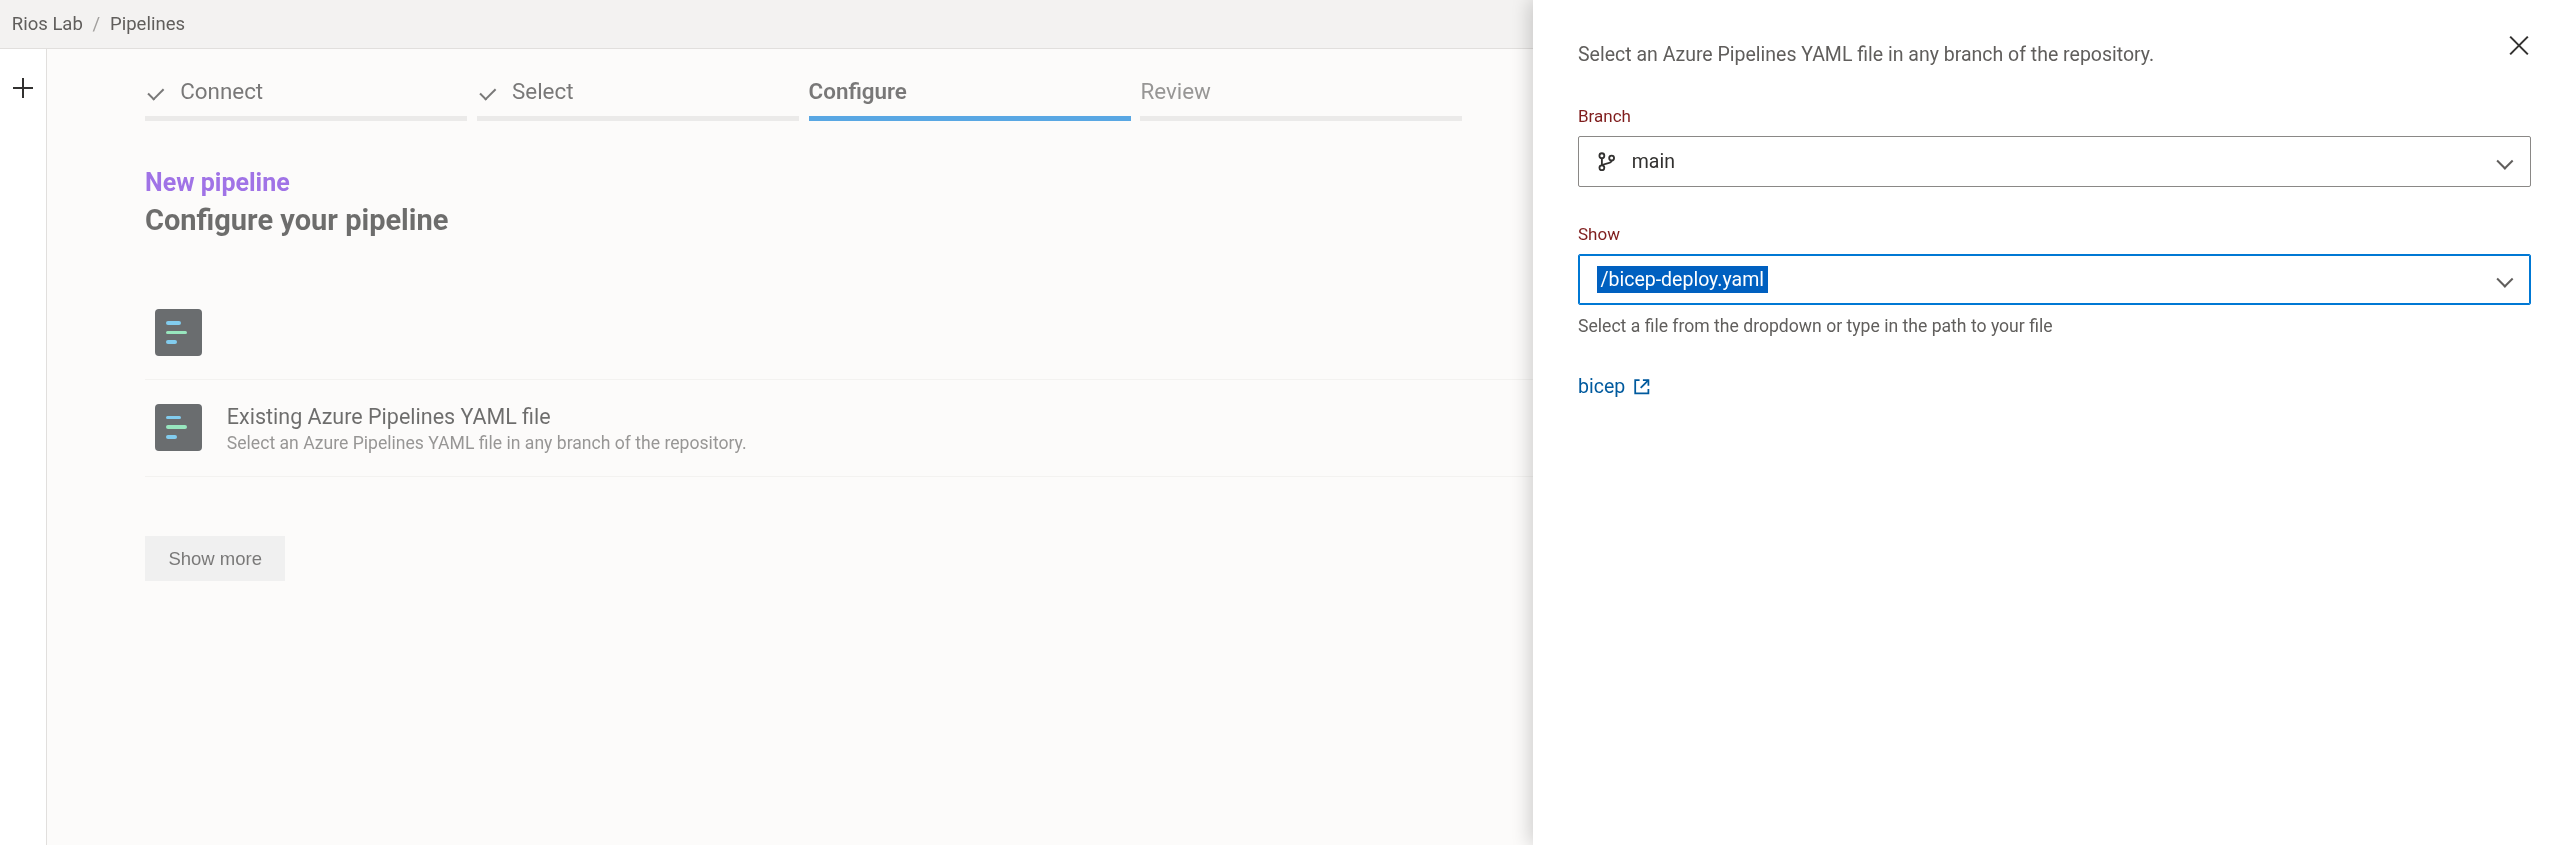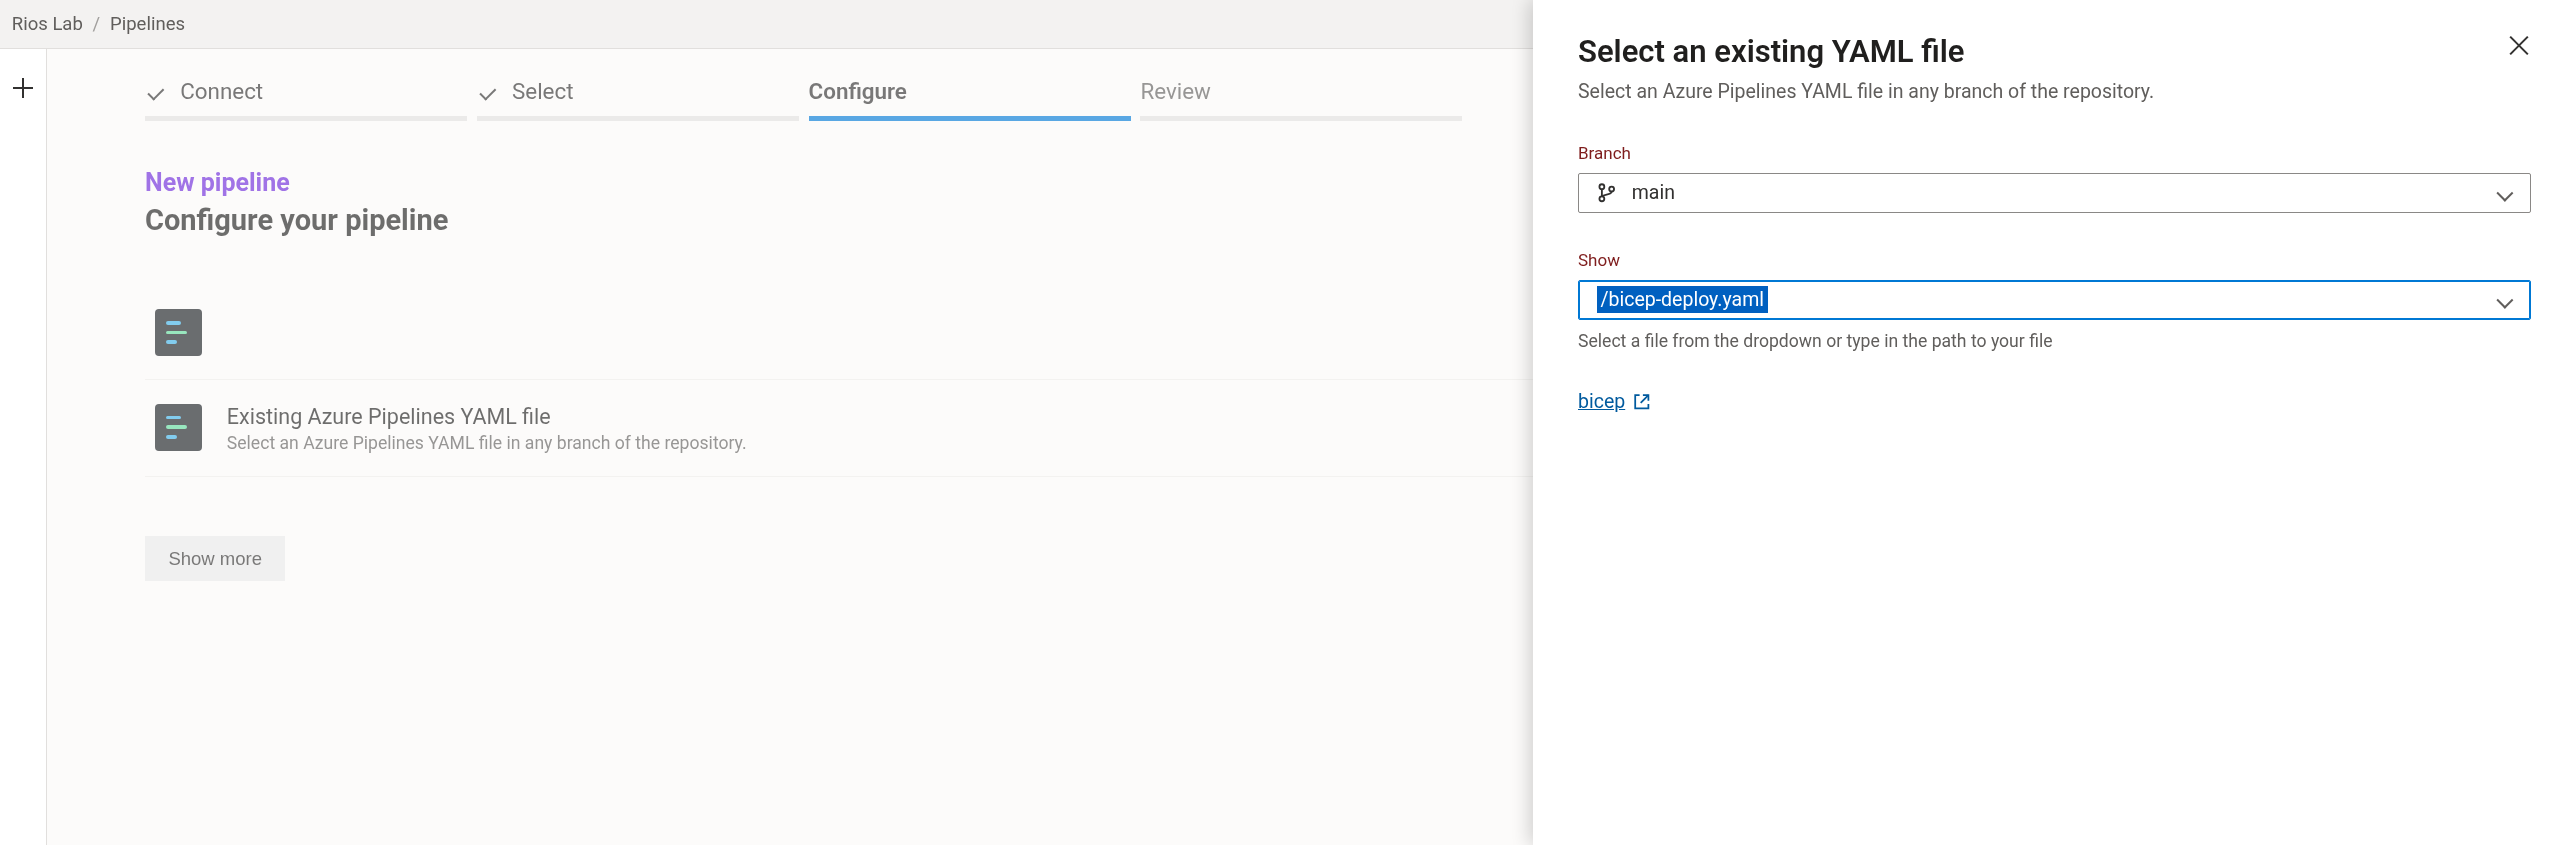--- a/index.html
+++ b/index.html
@@ -133,21 +133,21 @@
     }
     .panel-close::before, .panel-close::after {
       content:""; position:absolute; left:11.7px; top:0; width:2px; height:25px; background:#323130;
     }
     .panel-close::before { transform: rotate(45deg); }
     .panel-close::after  { transform: rotate(-45deg); }
     .panel-title { font-size: 31px; font-weight:600; color:#201f1e; }
     .panel-sub   { font-size: 19.5px; color:#605e5c; margin-top: 7.8px; max-width: 741px; line-height:1.45; }
     .field-label { font-size: 17px; color:#7f1d1d; margin-top: 37px; margin-bottom: 9.8px; }
     .dropdown {
-      width: 100%; height: 40px;
+      width: 100%; height: 51px;
       border: 1px solid #8a8886; border-radius: 2px;
       display:flex; align-items:center; padding: 0 17.6px;
       font-size: 19.5px; color:#323130; position:relative;
       background:#fff;
     }
     .dropdown.focused { border: 1px solid #0078d4; box-shadow: inset 0 0 0 1px #0078d4; }
     .dropdown .chev {
       position:absolute; right:17.6px; top:50%; transform:translateY(-50%);
       width:15.6px; height:15.6px;
     }
@@ -160,21 +160,21 @@
       width:19.5px; height:19.5px; margin-right:15.6px; position:relative; display:inline-block;
     }
     .branch-icon svg { width:19.5px; height:19.5px; }
     .path-value {
       background:#0060c0; color:#fff; padding: 2px 3.9px;
       display:inline-block;
     }
     .helper-text { font-size: 17.6px; color:#605e5c; margin-top: 11.7px; }
     .link-row { margin-top: 39px; }
     .link {
-      color:#005a9e; font-size: 19.5px; text-decoration: underline; cursor:pointer;
+      color:#005a9e; font-size: 19.5px; cursor:pointer;
       display:inline-flex; align-items:center; gap:7.8px;
     }
     .ext-icon { width:17.6px; height:17.6px; position:relative; display:inline-block; }
     .ext-icon svg{ width:17.6px; height:17.6px; }
   </style>
 </head>
 <body>
 
 <div class="breadcrumb-bar">
   <span class="breadcrumb-item">Rios Lab</span>
@@ -228,21 +228,20 @@
     </div>
   </div>
 
   <button class="show-more">Show more</button>
 
   <div class="dim"></div>
 </div>
 
 <div class="panel">
   <div class="panel-close"></div>
-  <div class="panel-title">Select an existing YAML file</div>
   <div class="panel-sub">Select an Azure Pipelines YAML file in any branch of the repository.</div>
 
   <div class="field-label">Branch</div>
   <div class="dropdown">
     <span class="branch-icon">
       <svg viewBox="0 0 16 16" fill="none" stroke="#323130" stroke-width="1.5">
         <circle cx="4" cy="3" r="2"></circle>
           <circle cx="4" cy="13" r="2"></circle>
           <circle cx="12" cy="5" r="2"></circle>
         <path d="M4 5 V11 M12 7 C12 10 6 9 4 11"></path>

